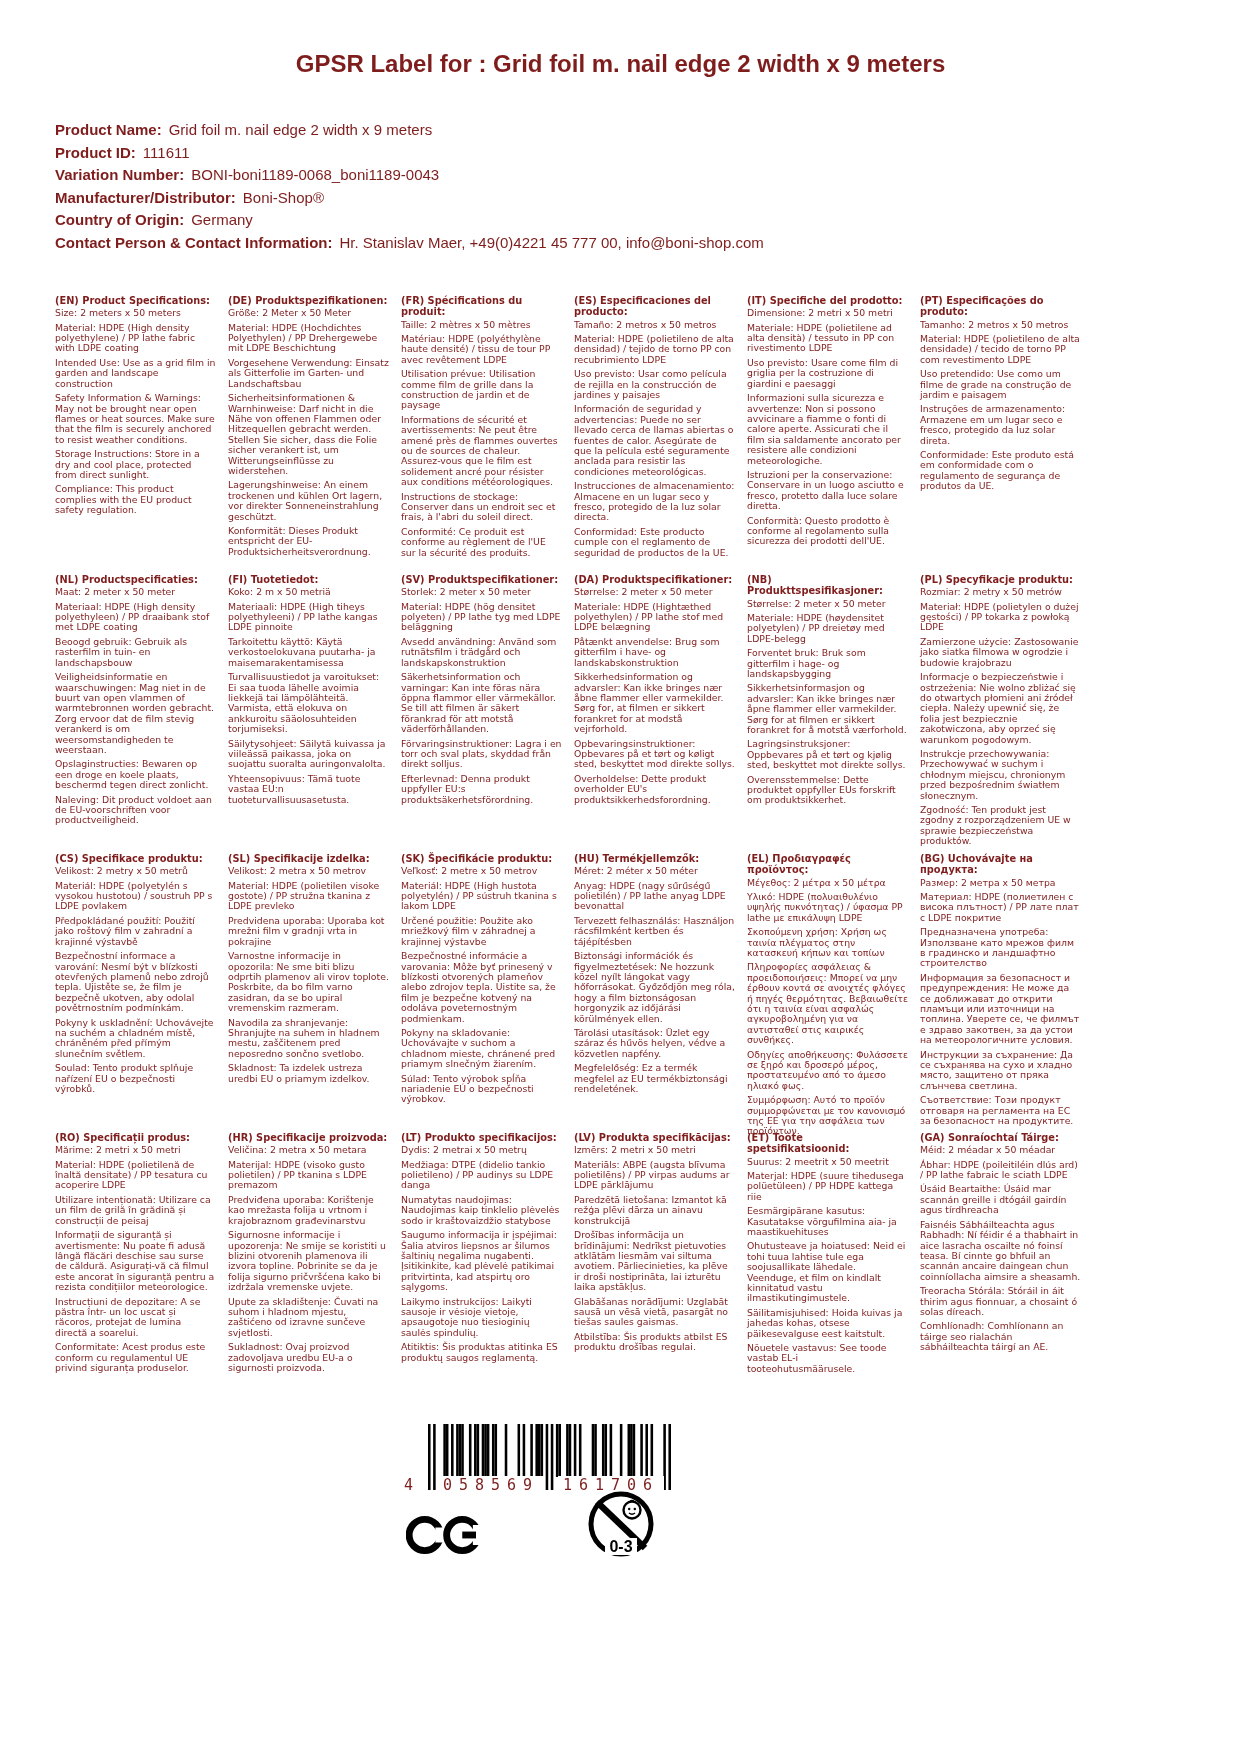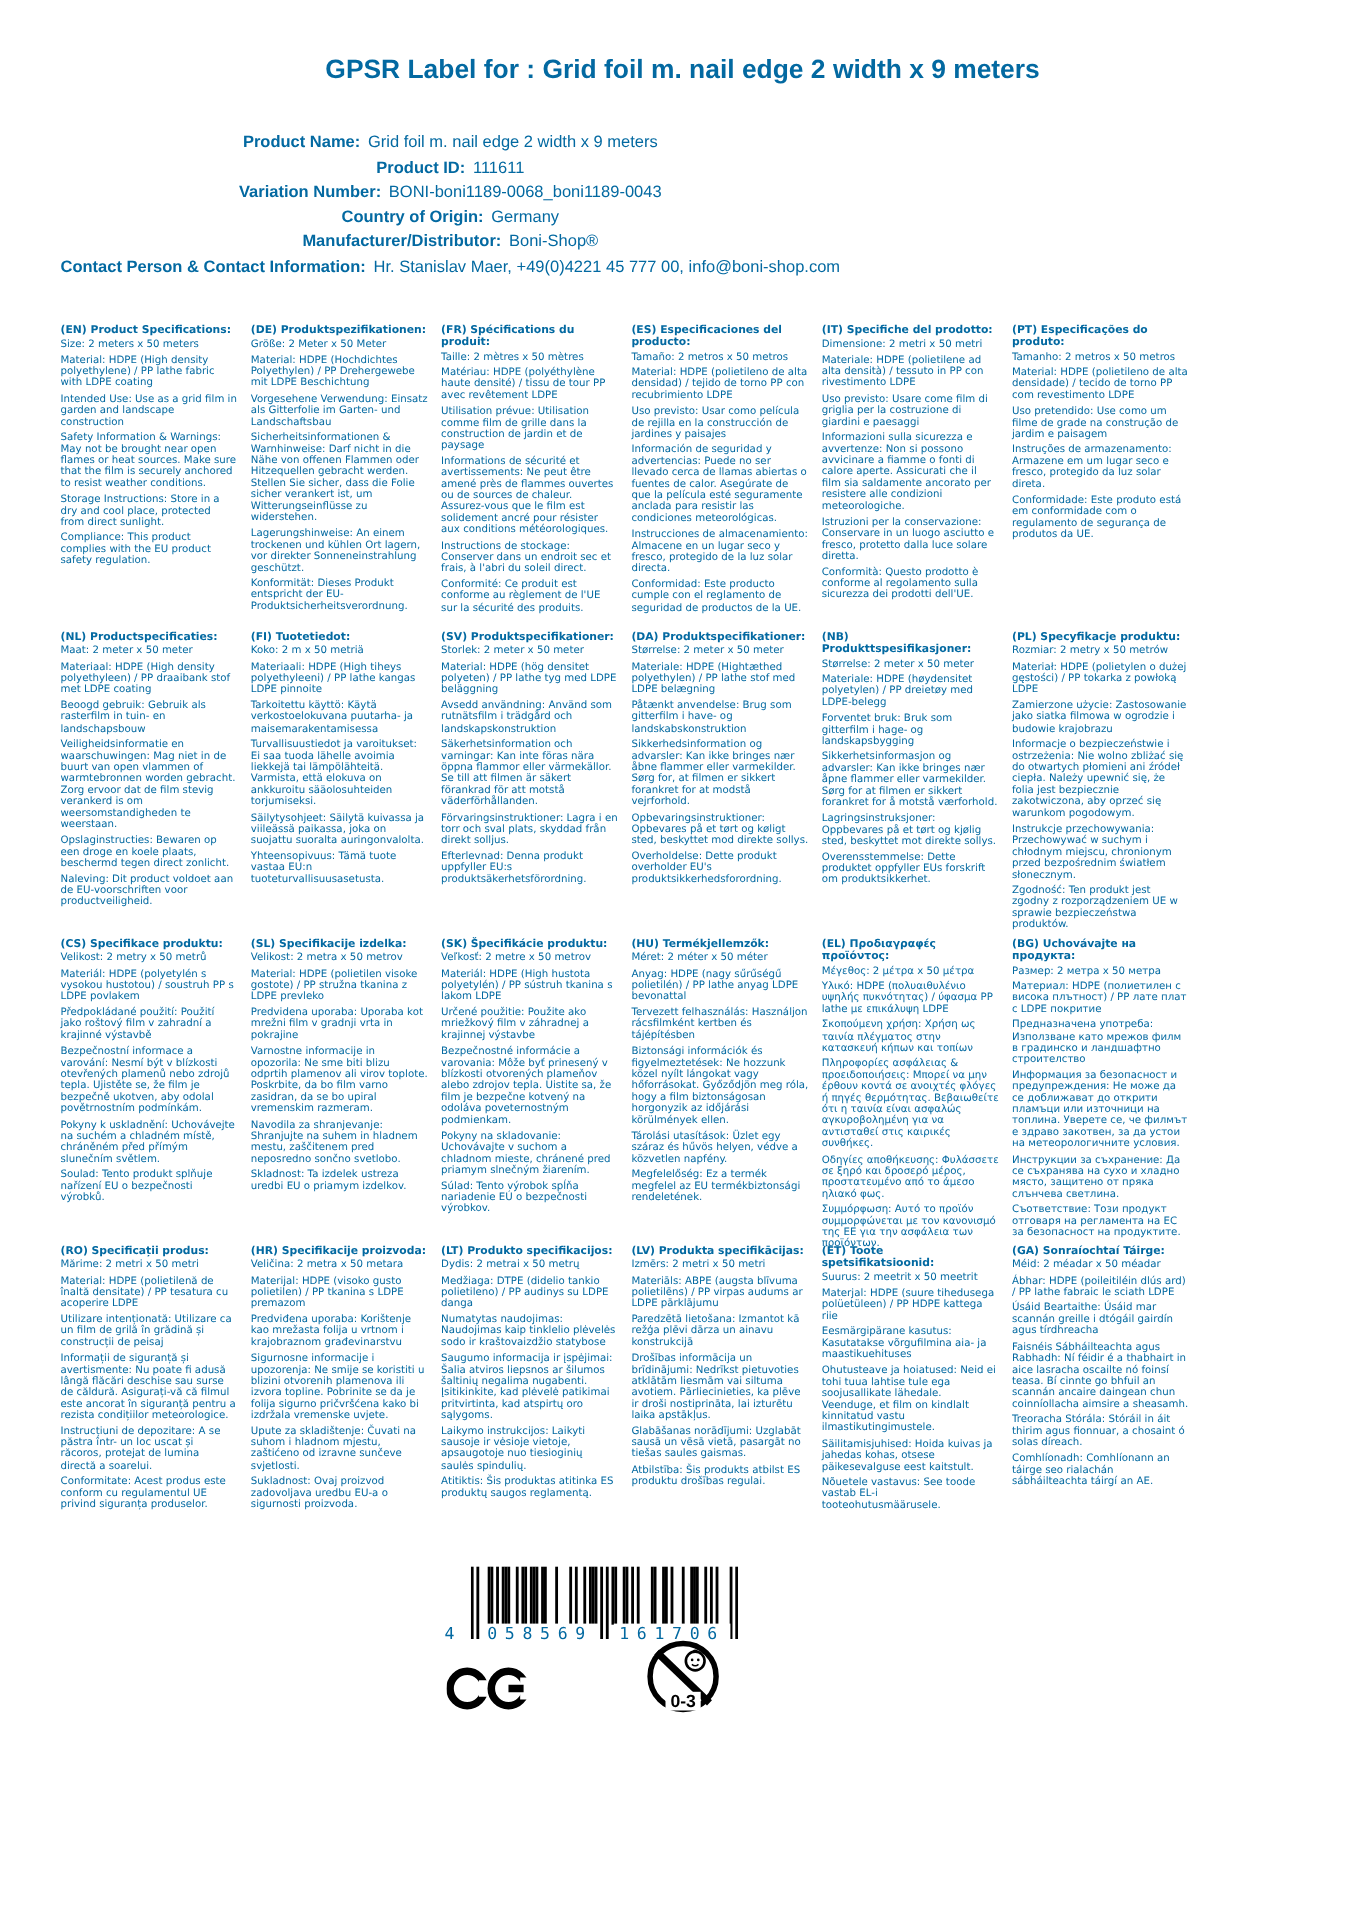--- a/index.html
+++ b/index.html
@@ -1,26 +1,26 @@
 <!DOCTYPE html>
 <html><head>
 <meta charset="utf-8">
 <style>
   html,body { margin:0; padding:0; background:#e8e8e8; }
   .page {
     position:relative; width:1241px; height:1754px; background:#ffffff;
-    font-family:"DejaVu Sans", sans-serif; color:#0369a1; overflow:hidden;
+    font-family:"DejaVu Sans", sans-serif; color:#7f1d1d; overflow:hidden;
     margin:0 auto;
   }
   .doc-title {
     position:absolute; top:50px; left:0; width:100%; text-align:center;
     font-family:"Liberation Sans", sans-serif; font-weight:bold; font-size:24px;
   }
   .product-info { position:absolute; left:55px; top:122px; font-size:14.5px; line-height:15px; }
-  .info-row { margin:0 0 6.5px 0; white-space:nowrap;text-align:center; }
+  .info-row { margin:0 0 6.5px 0; white-space:nowrap; }
   .info-label { font-weight:bold; font-family:"Liberation Sans", sans-serif; font-size:15px; margin-right:7px; }
   .info-value { font-family:"Liberation Sans", sans-serif; font-size:15px; }
 
   .lang-grid {
     position:absolute; left:55px; top:279px;
     display:grid; grid-template-columns:repeat(6, 161px); column-gap:12px;
     grid-auto-rows:279px;
   }
   .block { font-size:9.3px; line-height:1.12; }
   .block-title { font-weight:bold; font-size:9.8px; margin:16px 0 2px 0; line-height:1.15; }
@@ -54,25 +54,25 @@
 
   <div class="info-row">
     <span class="info-label">Product ID:</span><span class="info-value">111611</span>
   </div>
 
   <div class="info-row">
     <span class="info-label">Variation Number:</span><span class="info-value">BONI-boni1189-0068_boni1189-0043</span>
   </div>
 
   <div class="info-row">
+    <span class="info-label">Manufacturer/Distributor:</span><span class="info-value">Boni-Shop®</span>
+  </div>
+
+  <div class="info-row">
     <span class="info-label">Country of Origin:</span><span class="info-value">Germany</span>
-  </div>
-
-  <div class="info-row">
-    <span class="info-label">Manufacturer/Distributor:</span><span class="info-value">Boni-Shop®</span>
   </div>
 
   <div class="info-row">
     <span class="info-label">Contact Person &amp; Contact Information:</span><span class="info-value">Hr. Stanislav Maer, +49(0)4221 45 777 00, info@boni-shop.com</span>
   </div>
 </div>
 
   <div class="lang-grid">
   <div class="block">
     <p class="block-title">(EN) Product Specifications:</p>

